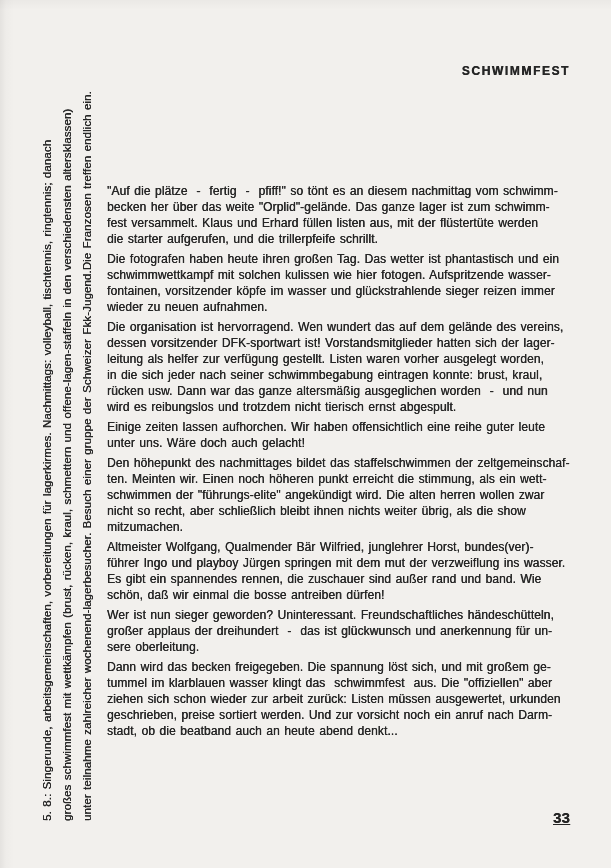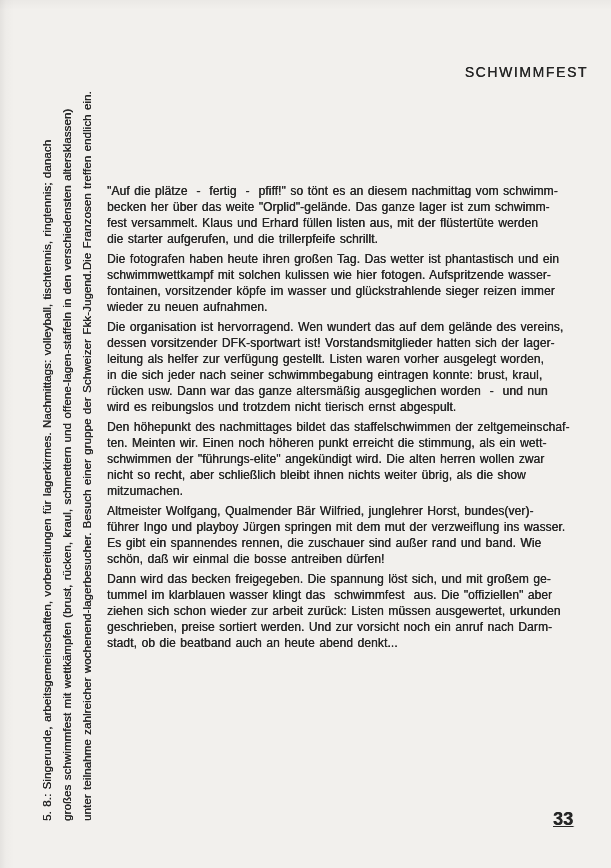--- a/index.html
+++ b/index.html
@@ -25,23 +25,23 @@
   }
   .typewriter {
     color: #262626;
     text-shadow: 0.3px 0 0 currentColor;
     letter-spacing: 0.1px;
     word-spacing: 1px;
   }
   .header {
     position: absolute;
     top: 64px;
-    right: 23px;
-    font-size: 14px;
-    font-weight: normal;
+    right: 41px;
+    font-size: 12px;
+    font-weight: bold;
     letter-spacing: 1.6px;
     white-space: pre;
   }
   .margin-note {
     position: absolute;
     left: 37px;
     top: 821px;
     width: 780px;
     transform-origin: 0 0;
     transform: rotate(-90deg);
@@ -61,21 +61,21 @@
     margin: 0 0 4px 0;
     white-space: pre;
   }
   .body-text p:nth-child(7) {
     margin-top: 0; 
   }
   .page-number {
     position: absolute;
     left: 553px;
     top: 809px;
-    font-size: 18px;
+    font-size: 15px;
     font-weight: bold;
     text-decoration: underline;
   }
 </style>
 </head>
 <body>
 
 <div class="paper"></div>
 
 <div class="header typewriter">SCHWIMMFEST</div>
@@ -92,29 +92,34 @@
   <p>Die fotografen haben heute ihren großen Tag. Das wetter ist phantastisch und ein
 schwimmwettkampf mit solchen kulissen wie hier fotogen. Aufspritzende wasser-
 fontainen, vorsitzender köpfe im wasser und glückstrahlende sieger reizen immer
 wieder zu neuen aufnahmen.</p>
   <p>Die organisation ist hervorragend. Wen wundert das auf dem gelände des vereins,
 dessen vorsitzender DFK-sportwart ist! Vorstandsmitglieder hatten sich der lager-
 leitung als helfer zur verfügung gestellt. Listen waren vorher ausgelegt worden,
 in die sich jeder nach seiner schwimmbegabung eintragen konnte: brust, kraul,
 rücken usw. Dann war das ganze altersmäßig ausgeglichen worden  -  und nun
 wird es reibungslos und trotzdem nicht tierisch ernst abgespult.</p>
+  <p>Einige zeiten lassen aufhorchen. Wir haben offensichtlich eine reihe guter leute
+unter uns. Wäre doch auch gelacht!</p>
   <p>Den höhepunkt des nachmittages bildet das staffelschwimmen der zeltgemeinschaf-
 ten. Meinten wir. Einen noch höheren punkt erreicht die stimmung, als ein wett-
 schwimmen der "führungs-elite" angekündigt wird. Die alten herren wollen zwar
 nicht so recht, aber schließlich bleibt ihnen nichts weiter übrig, als die show
 mitzumachen.</p>
   <p>Altmeister Wolfgang, Qualmender Bär Wilfried, junglehrer Horst, bundes(ver)-
 führer Ingo und playboy Jürgen springen mit dem mut der verzweiflung ins wasser.
 Es gibt ein spannendes rennen, die zuschauer sind außer rand und band. Wie
 schön, daß wir einmal die bosse antreiben dürfen!</p>
+  <p>Wer ist nun sieger geworden? Uninteressant. Freundschaftliches händeschütteln,
+großer applaus der dreihundert  -  das ist glückwunsch und anerkennung für un-
+sere oberleitung.</p>
   <p>Dann wird das becken freigegeben. Die spannung löst sich, und mit großem ge-
 tummel im klarblauen wasser klingt das  schwimmfest  aus. Die "offiziellen" aber
 ziehen sich schon wieder zur arbeit zurück: Listen müssen ausgewertet, urkunden
 geschrieben, preise sortiert werden. Und zur vorsicht noch ein anruf nach Darm-
 stadt, ob die beatband auch an heute abend denkt...</p>
 </div>
 
 <div class="page-number typewriter">33</div>
 
 </body></html>

